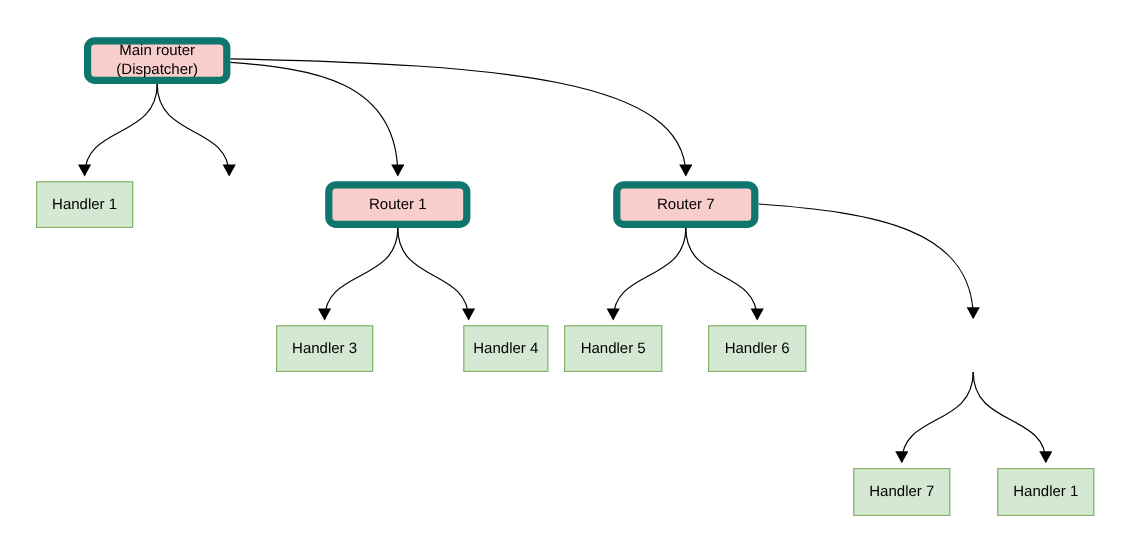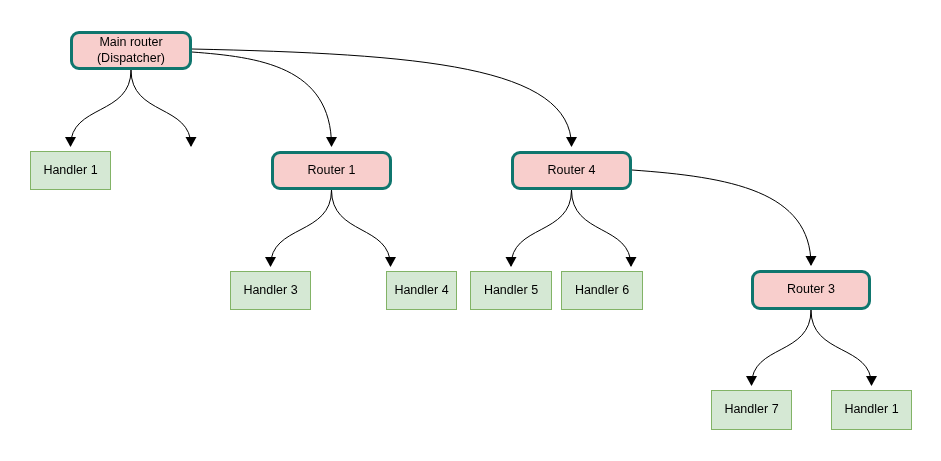--- a/index.html
+++ b/index.html
@@ -14,37 +14,37 @@
   .node{
     position:absolute;
     display:flex;align-items:center;justify-content:center;
     text-align:center;
     font-size:12.5px;line-height:1.25;color:#000000;
     white-space:pre-line;
     box-sizing:border-box;
   }
   .router{
     background:#f8cecc;
-    border:3px solid #0f766e;
+    border:6px solid #0f766e;
     border-radius:9px;
   }
   .handler{
     background:#d5e8d4;
     border:1px solid #82b366;
   }
   
   #n-main {left:70px; top:31px; width:122px;height:39px;}
   #n-h1   {left:30px; top:151px;width:81px; height:39px;}
   #n-h2   {left:150px;top:151px;width:82px; height:39px;}
   #n-r1   {left:271px;top:151px;width:121px;height:39px;text-align:right;}
   #n-r2   {left:511px;top:151px;width:121px;height:39px;}
   #n-h3   {left:230px;top:271px;width:81px; height:39px;}
   #n-h4   {left:350px;top:271px;width:71px; height:39px;margin-left:36px;}
   #n-h5   {left:470px;top:271px;width:82px; height:39px;}
-  #n-h6   {left:561px;top:271px;width:82px; height:39px;}
+  #n-h6   {left:590px;top:271px;width:82px; height:39px;}
   #n-r3   {left:751px;top:270px;width:120px;height:40px;}
   #n-h7   {left:711px;top:390px;width:81px; height:40px;}
   #n-h8   {left:831px;top:390px;width:81px; height:40px;}
   .edge{fill:none;stroke:#000000;stroke-width:1;}
 </style>
 </head>
 <body>
 
 <div id="canvas">
 
@@ -75,42 +75,39 @@
   <div id="n-h1" class="node handler">
     <span>Handler 1</span>
   </div>
 
 
   <div id="n-r1" class="node router">
     <span>Router 1</span>
   </div>
 
   <div id="n-r2" class="node router">
-    <span>Router 4</span>
+    <span>Router 7</span>
   </div>
 
   <div id="n-h3" class="node handler">
     <span>Handler 3</span>
   </div>
 
   <div id="n-h4" class="node handler">
     <span>Handler 4</span>
   </div>
 
   <div id="n-h5" class="node handler">
     <span>Handler 5</span>
   </div>
 
   <div id="n-h6" class="node handler">
     <span>Handler 6</span>
   </div>
 
-  <div id="n-r3" class="node router">
-    <span>Router 3</span>
-  </div>
 
   <div id="n-h7" class="node handler">
     <span>Handler 7</span>
   </div>
 
   <div id="n-h8" class="node handler">
     <span>Handler 1</span>
   </div>
 
 </div>

